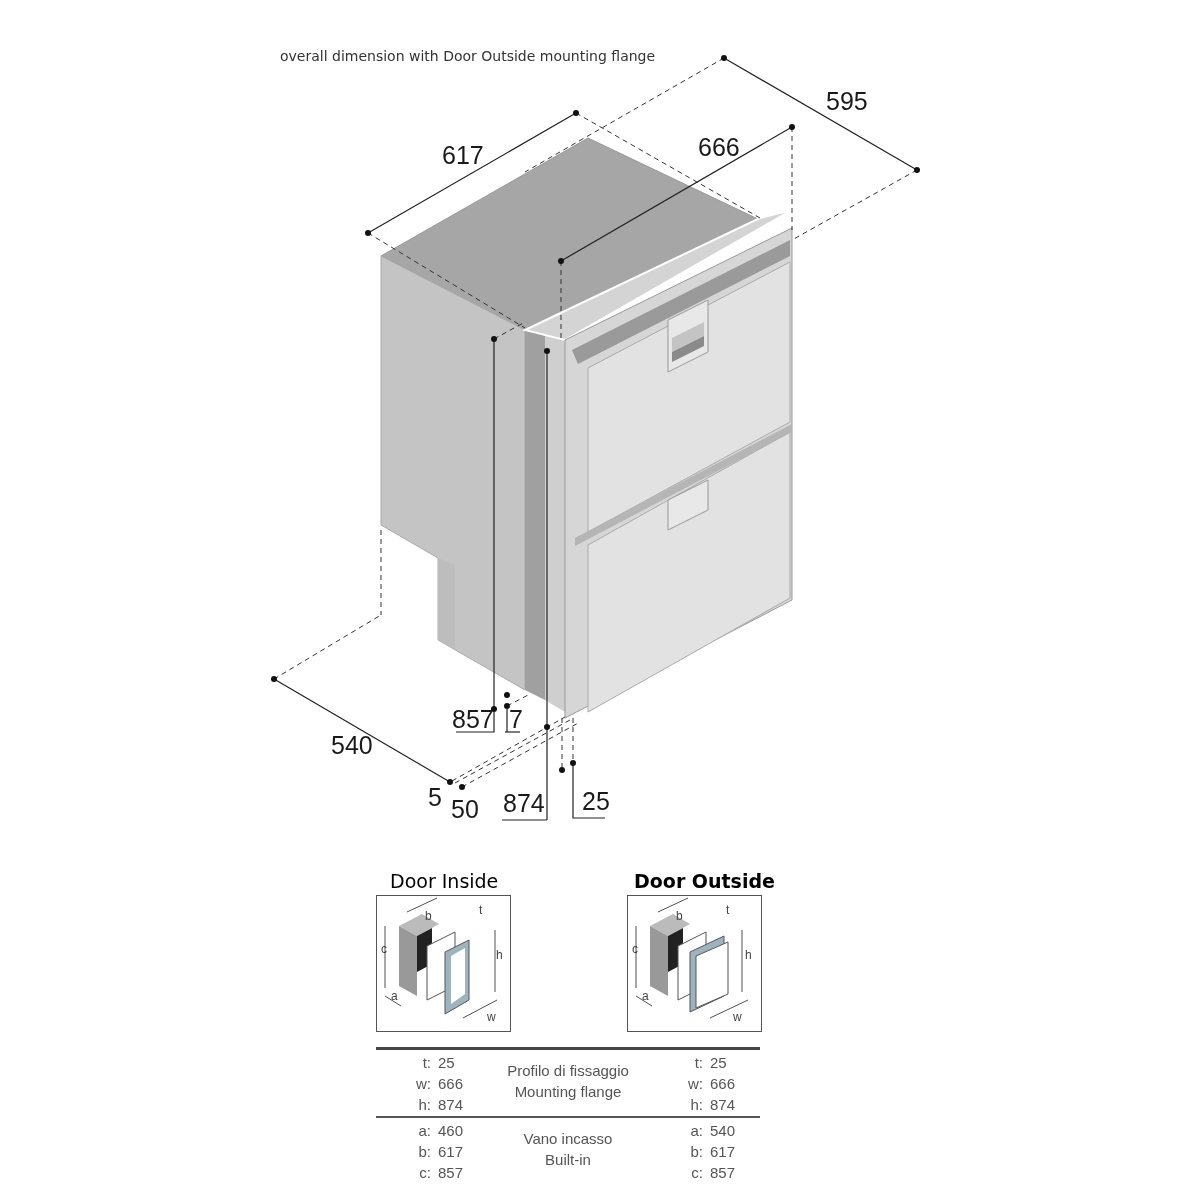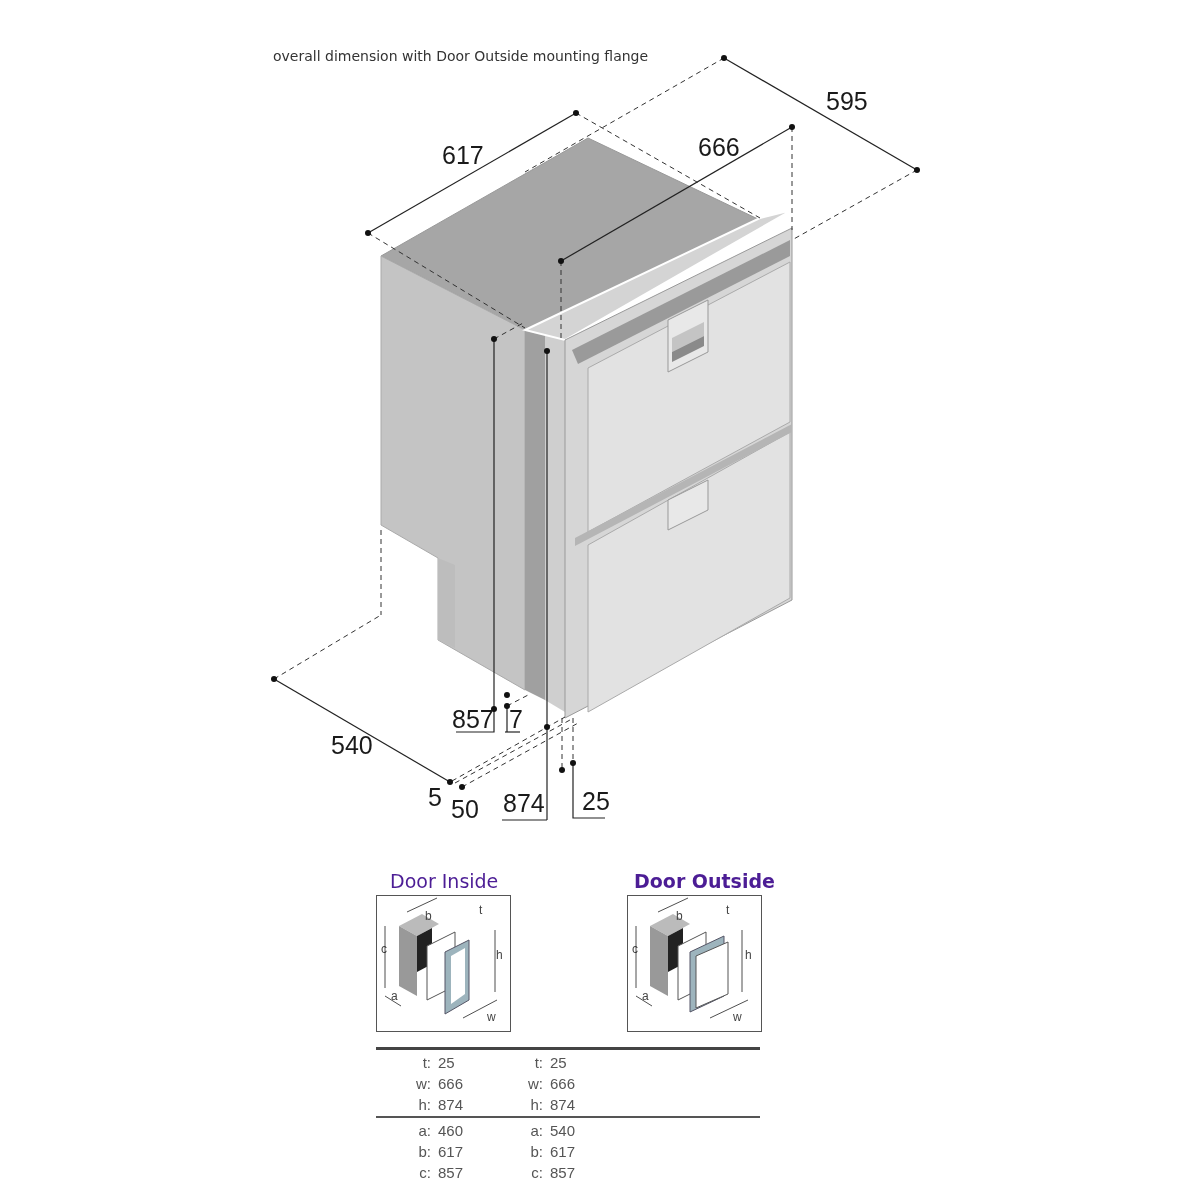--- a/index.html
+++ b/index.html
@@ -1,20 +1,20 @@
 <!DOCTYPE html>
 <html><head>
 <meta charset="utf-8">
 <style>
   html, body { margin:0; padding:0; background:#ffffff; }
   body { width:1184px; height:1184px; position:relative; overflow:hidden; font-family:"Liberation Sans", sans-serif; color:#222; }
-  .caption { position:absolute; left:273px; top:48px; font-size:14px; color:#333; font-family:"DejaVu Sans", sans-serif; }
+  .caption { position:absolute; left:280px; top:48px; font-size:14px; color:#333; font-family:"DejaVu Sans", sans-serif; }
   svg.main { position:absolute; left:0; top:0; }
   .dimlabel { font-family:"Liberation Sans", sans-serif; font-size:25px; fill:#1a1a1a; transform-box:fill-box; }
-  .panel-title { position:absolute; font-size:19px; color:#4c1d95; font-family:"DejaVu Sans", sans-serif; }
+  .panel-title { position:absolute; font-size:19px; color:#000000; font-family:"DejaVu Sans", sans-serif; }
   .panel { position:absolute; border:1px solid #555; background:#fff; }
   .table { position:absolute; left:376px; top:1037px; width:384px;margin-top:10px; }
   .rule-thick { height:3px; background:#444; }
   .rule-thin { height:2px; background:#555; }
   .grp { display:flex; height:62px; padding:2px 0; }
   .col { width:112px; padding-left:30px; box-sizing:border-box; font-size:15px; color:#555; line-height:21px; }
   .col .k { display:inline-block; width:25px; text-align:right; margin-right:7px; }
   .mid { flex:1; text-align:center; font-size:15px; color:#555; line-height:21px; padding-top:8px; }
 </style>
 </head>
@@ -171,33 +171,41 @@
 </div>
 
 <div class="table">
   <div class="rule-thick"></div>
   <div class="grp">
     <div class="col">
       <div><span class="k">t:</span><span>25</span></div>
       <div><span class="k">w:</span><span>666</span></div>
       <div><span class="k">h:</span><span>874</span></div>
     </div>
+    <div class="mid">
+      <div>Profilo di fissaggio</div>
+      <div>Mounting flange</div>
+    </div>
     <div class="col">
       <div><span class="k">t:</span><span>25</span></div>
       <div><span class="k">w:</span><span>666</span></div>
       <div><span class="k">h:</span><span>874</span></div>
     </div>
   </div>
   <div class="rule-thin"></div>
   <div class="grp">
     <div class="col">
       <div><span class="k">a:</span><span>460</span></div>
       <div><span class="k">b:</span><span>617</span></div>
       <div><span class="k">c:</span><span>857</span></div>
     </div>
+    <div class="mid">
+      <div>Vano incasso</div>
+      <div>Built-in</div>
+    </div>
     <div class="col">
       <div><span class="k">a:</span><span>540</span></div>
       <div><span class="k">b:</span><span>617</span></div>
       <div><span class="k">c:</span><span>857</span></div>
     </div>
   </div>
   <div class="rule-thick"></div>
 </div>
 
 </body></html>

